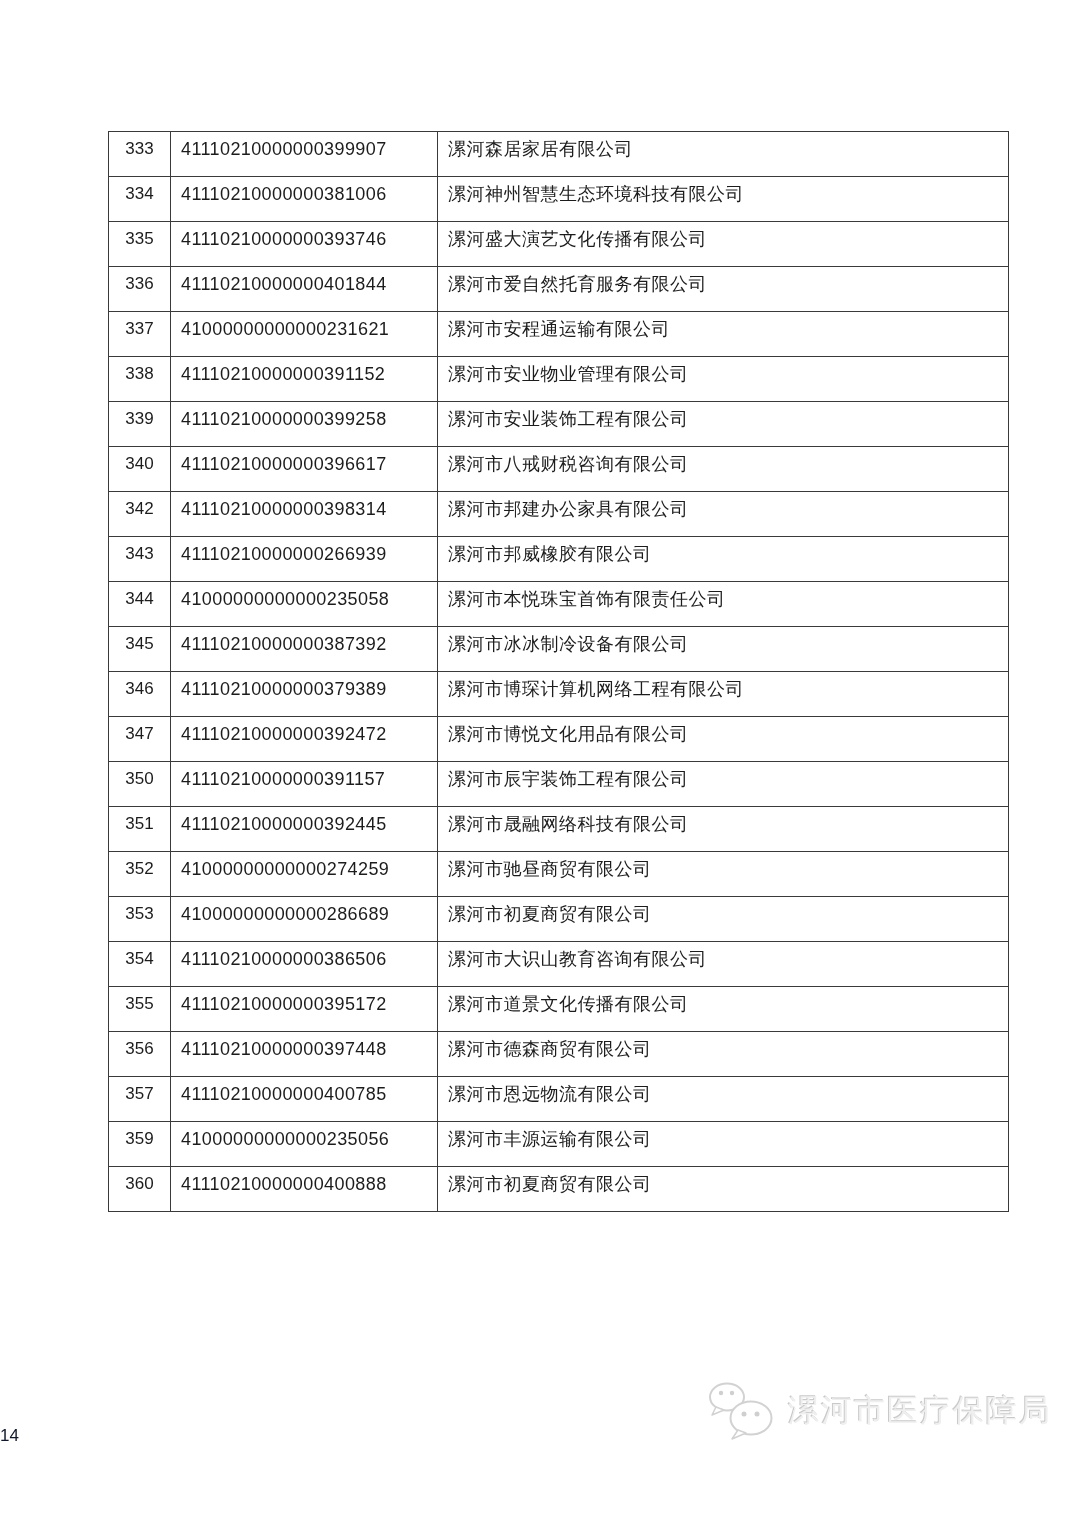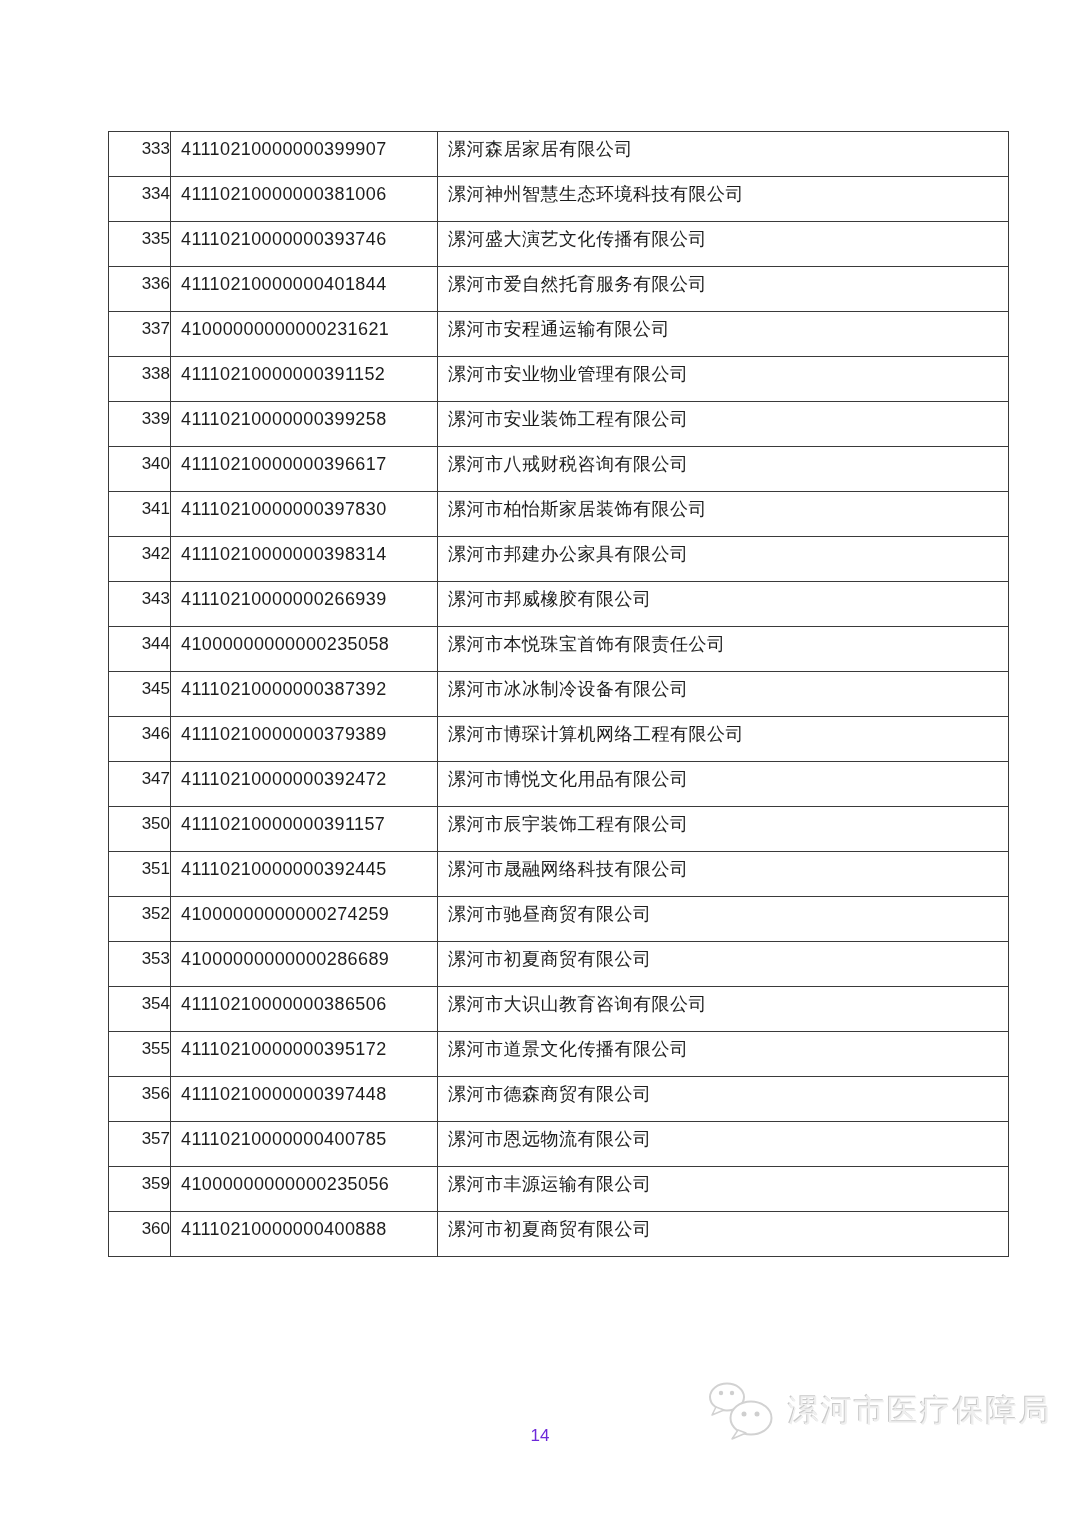--- a/index.html
+++ b/index.html
@@ -30,42 +30,42 @@
     padding: 0;
     box-sizing: border-box;
     color: #1c1c1c;
     font-size: 18px;
     line-height: 22px;
     white-space: nowrap;
     overflow: hidden;
   }
   .company-table td.col-no {
     width: 62px;
-    text-align: right;
+    text-align: center;
     padding-top: 6px;
     font-size: 17px;
   }
   .company-table td.col-code {
     width: 267px;
     padding: 6px 0 0 10px;
     letter-spacing: 0.4px;
   }
   .company-table td.col-name {
     width: 571px;
     padding: 6px 0 0 10px;
     letter-spacing: 0.5px;
   }
   .page-number {
     position: absolute;
     top: 1426px;
     left: 0;
     width: 100%;
-    text-align: center;
+    text-align: left;
     font-size: 17px;
-    color: #6d28d9;
+    color: #0f172a;
   }
   .watermark {
     position: absolute;
     top: 1380px;
     right: 28px;
     display: flex;
     align-items: center;
     gap: 6px;
   }
   .watermark-text {
@@ -118,25 +118,20 @@
           <td class="col-no">339</td>
           <td class="col-code">41110210000000399258</td>
           <td class="col-name">漯河市安业装饰工程有限公司</td>
         </tr>
         <tr>
           <td class="col-no">340</td>
           <td class="col-code">41110210000000396617</td>
           <td class="col-name">漯河市八戒财税咨询有限公司</td>
         </tr>
         <tr>
-          <td class="col-no">341</td>
-          <td class="col-code">41110210000000397830</td>
-          <td class="col-name">漯河市柏怡斯家居装饰有限公司</td>
-        </tr>
-        <tr>
           <td class="col-no">342</td>
           <td class="col-code">41110210000000398314</td>
           <td class="col-name">漯河市邦建办公家具有限公司</td>
         </tr>
         <tr>
           <td class="col-no">343</td>
           <td class="col-code">41110210000000266939</td>
           <td class="col-name">漯河市邦威橡胶有限公司</td>
         </tr>
         <tr>

